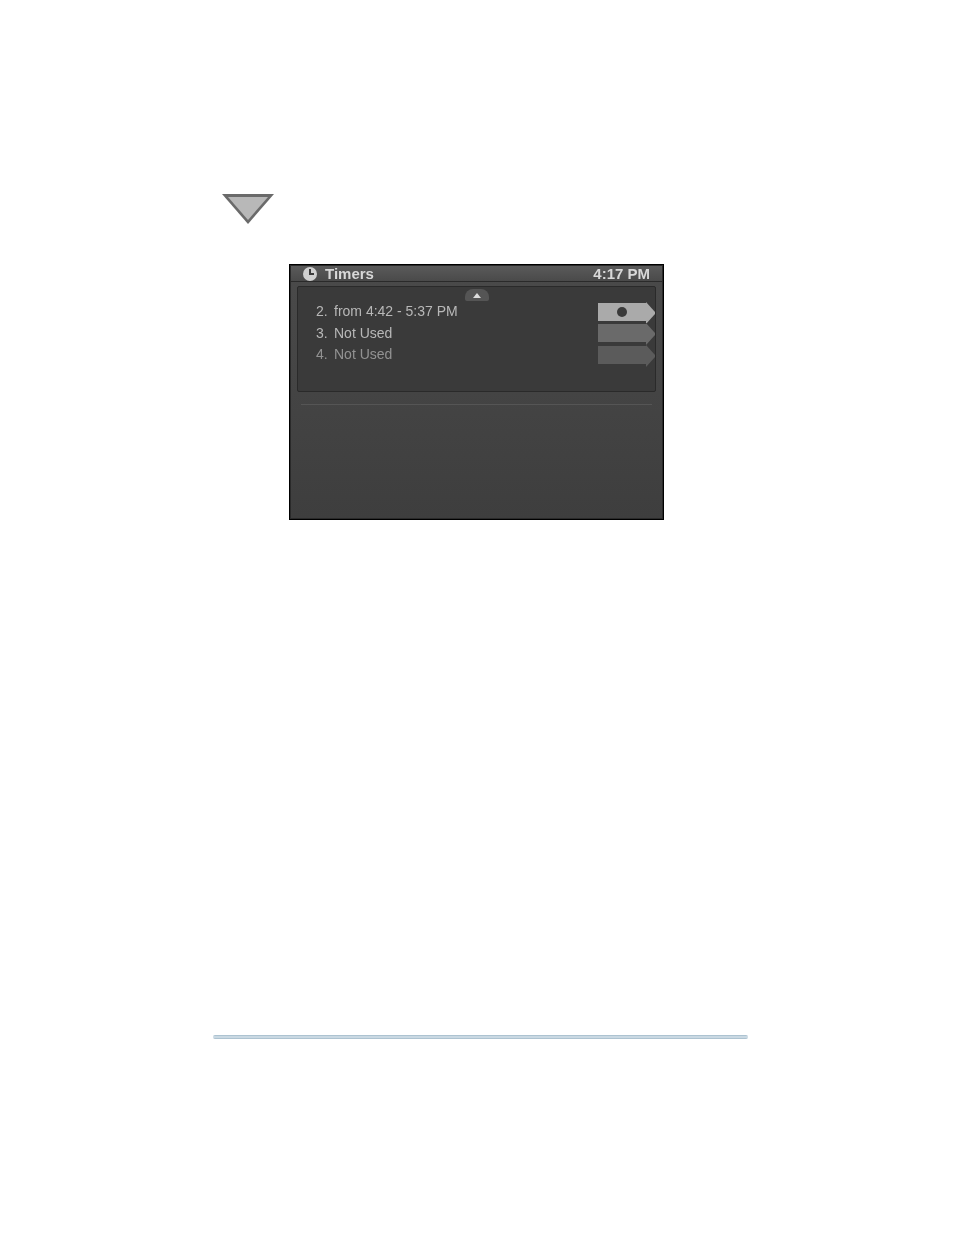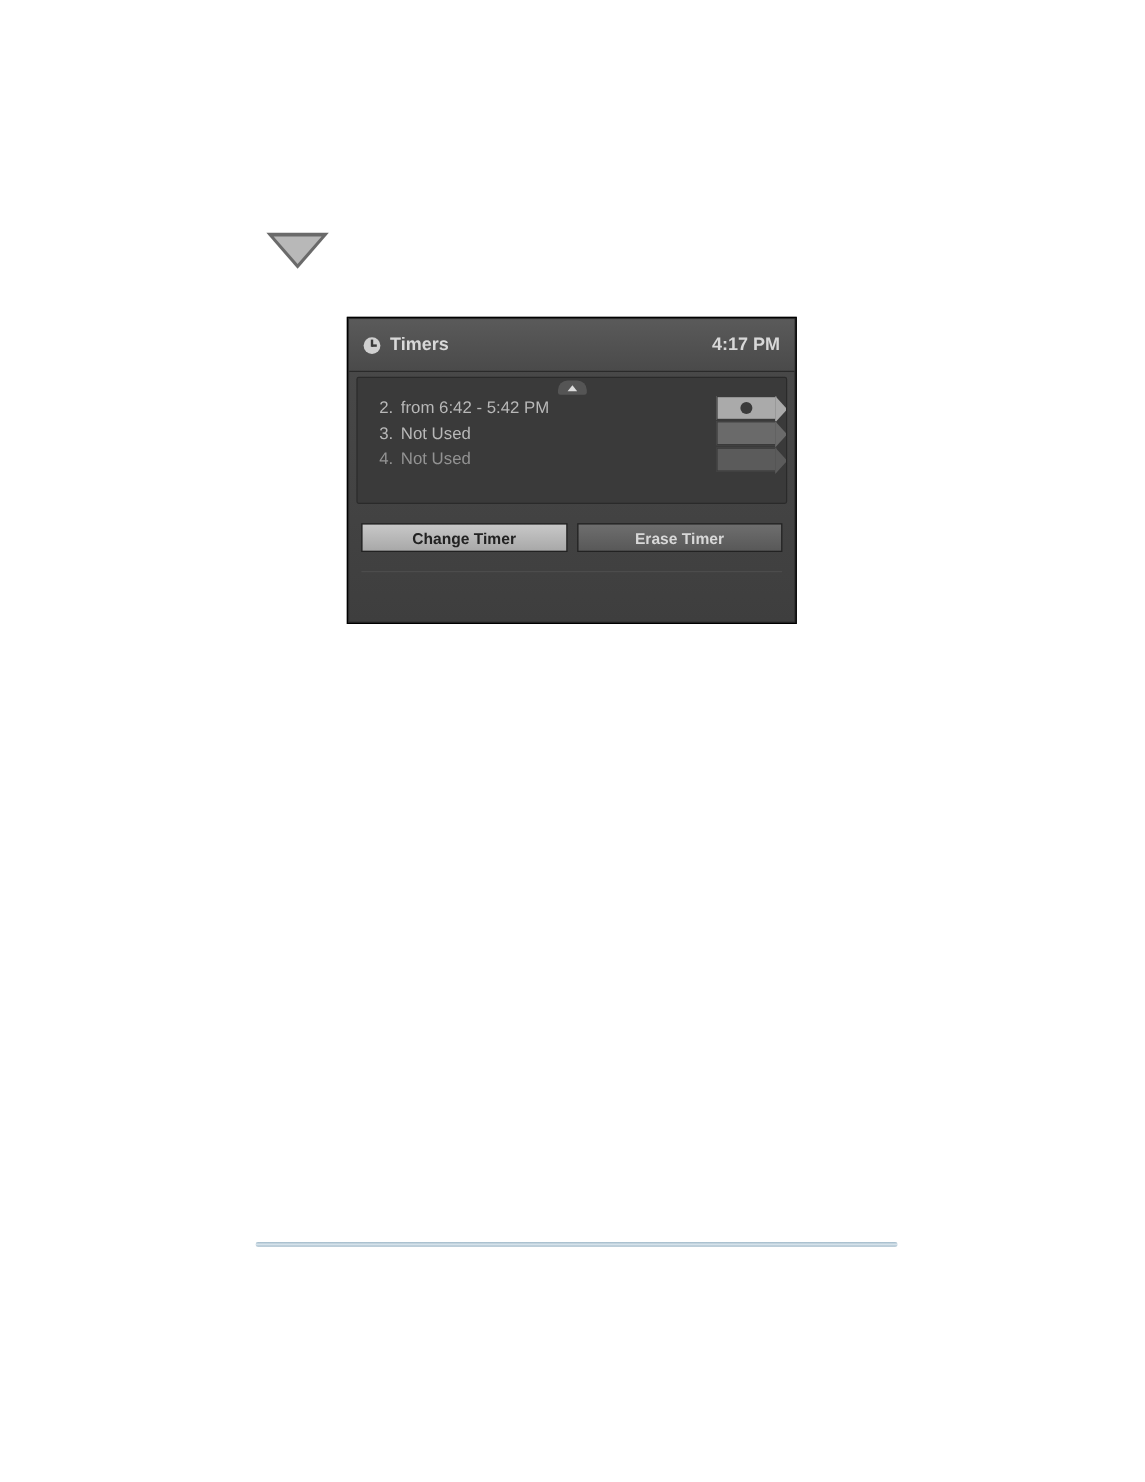--- a/index.html
+++ b/index.html
@@ -40,21 +40,21 @@
     background: #2a2a2a;
     border: 1px solid #000;
   }
   .dialog-bg {
     position: absolute;
     inset: 1px;
     background: linear-gradient(#4a4a4a 0%, #3e3e3e 100%);
   }
   .titlebar {
     position: relative;
-    height: 44px;
+    height: 16px;
     background: linear-gradient(#5a5a5a, #4a4a4a);
     border-bottom: 1px solid #2a2a2a;
     display: flex;
     align-items: center;
     padding: 0 12px;
     color: #d8d8d8;
     font-size: 15px;
     font-weight: bold;
   }
   .titlebar .clock-icon {
@@ -221,21 +221,21 @@
       <span>Timers</span>
       <span class="time-display">4:17 PM</span>
     </div>
 
     <div class="list-area">
       <div class="scroll-up-tab"></div>
 
       <div class="timer-row">
         <span class="row-num">2.</span>
         <div class="row-text">
-          <div>from 6:42 - 5:42 PM</div>
+          <div>from 4:42 - 5:37 PM</div>
         </div>
         <div class="tag active">
           <div class="tag-icon"></div>
         </div>
       </div>
 
       <div class="timer-row">
         <span class="row-num">3.</span>
         <div class="row-text">
           <div>Not Used</div>
@@ -245,24 +245,20 @@
 
       <div class="timer-row" style="opacity:0.7;">
         <span class="row-num">4.</span>
         <div class="row-text">
           <div>Not Used</div>
         </div>
         <div class="tag"></div>
       </div>
     </div>
 
-    <div class="button-row">
-      <div class="btn selected">Change Timer</div>
-      <div class="btn secondary">Erase Timer</div>
-    </div>
 
     <div class="divider-line"></div>
 
 
   </div>
 </div>
 
 <div class="page-divider"></div>
 
 </body></html>

